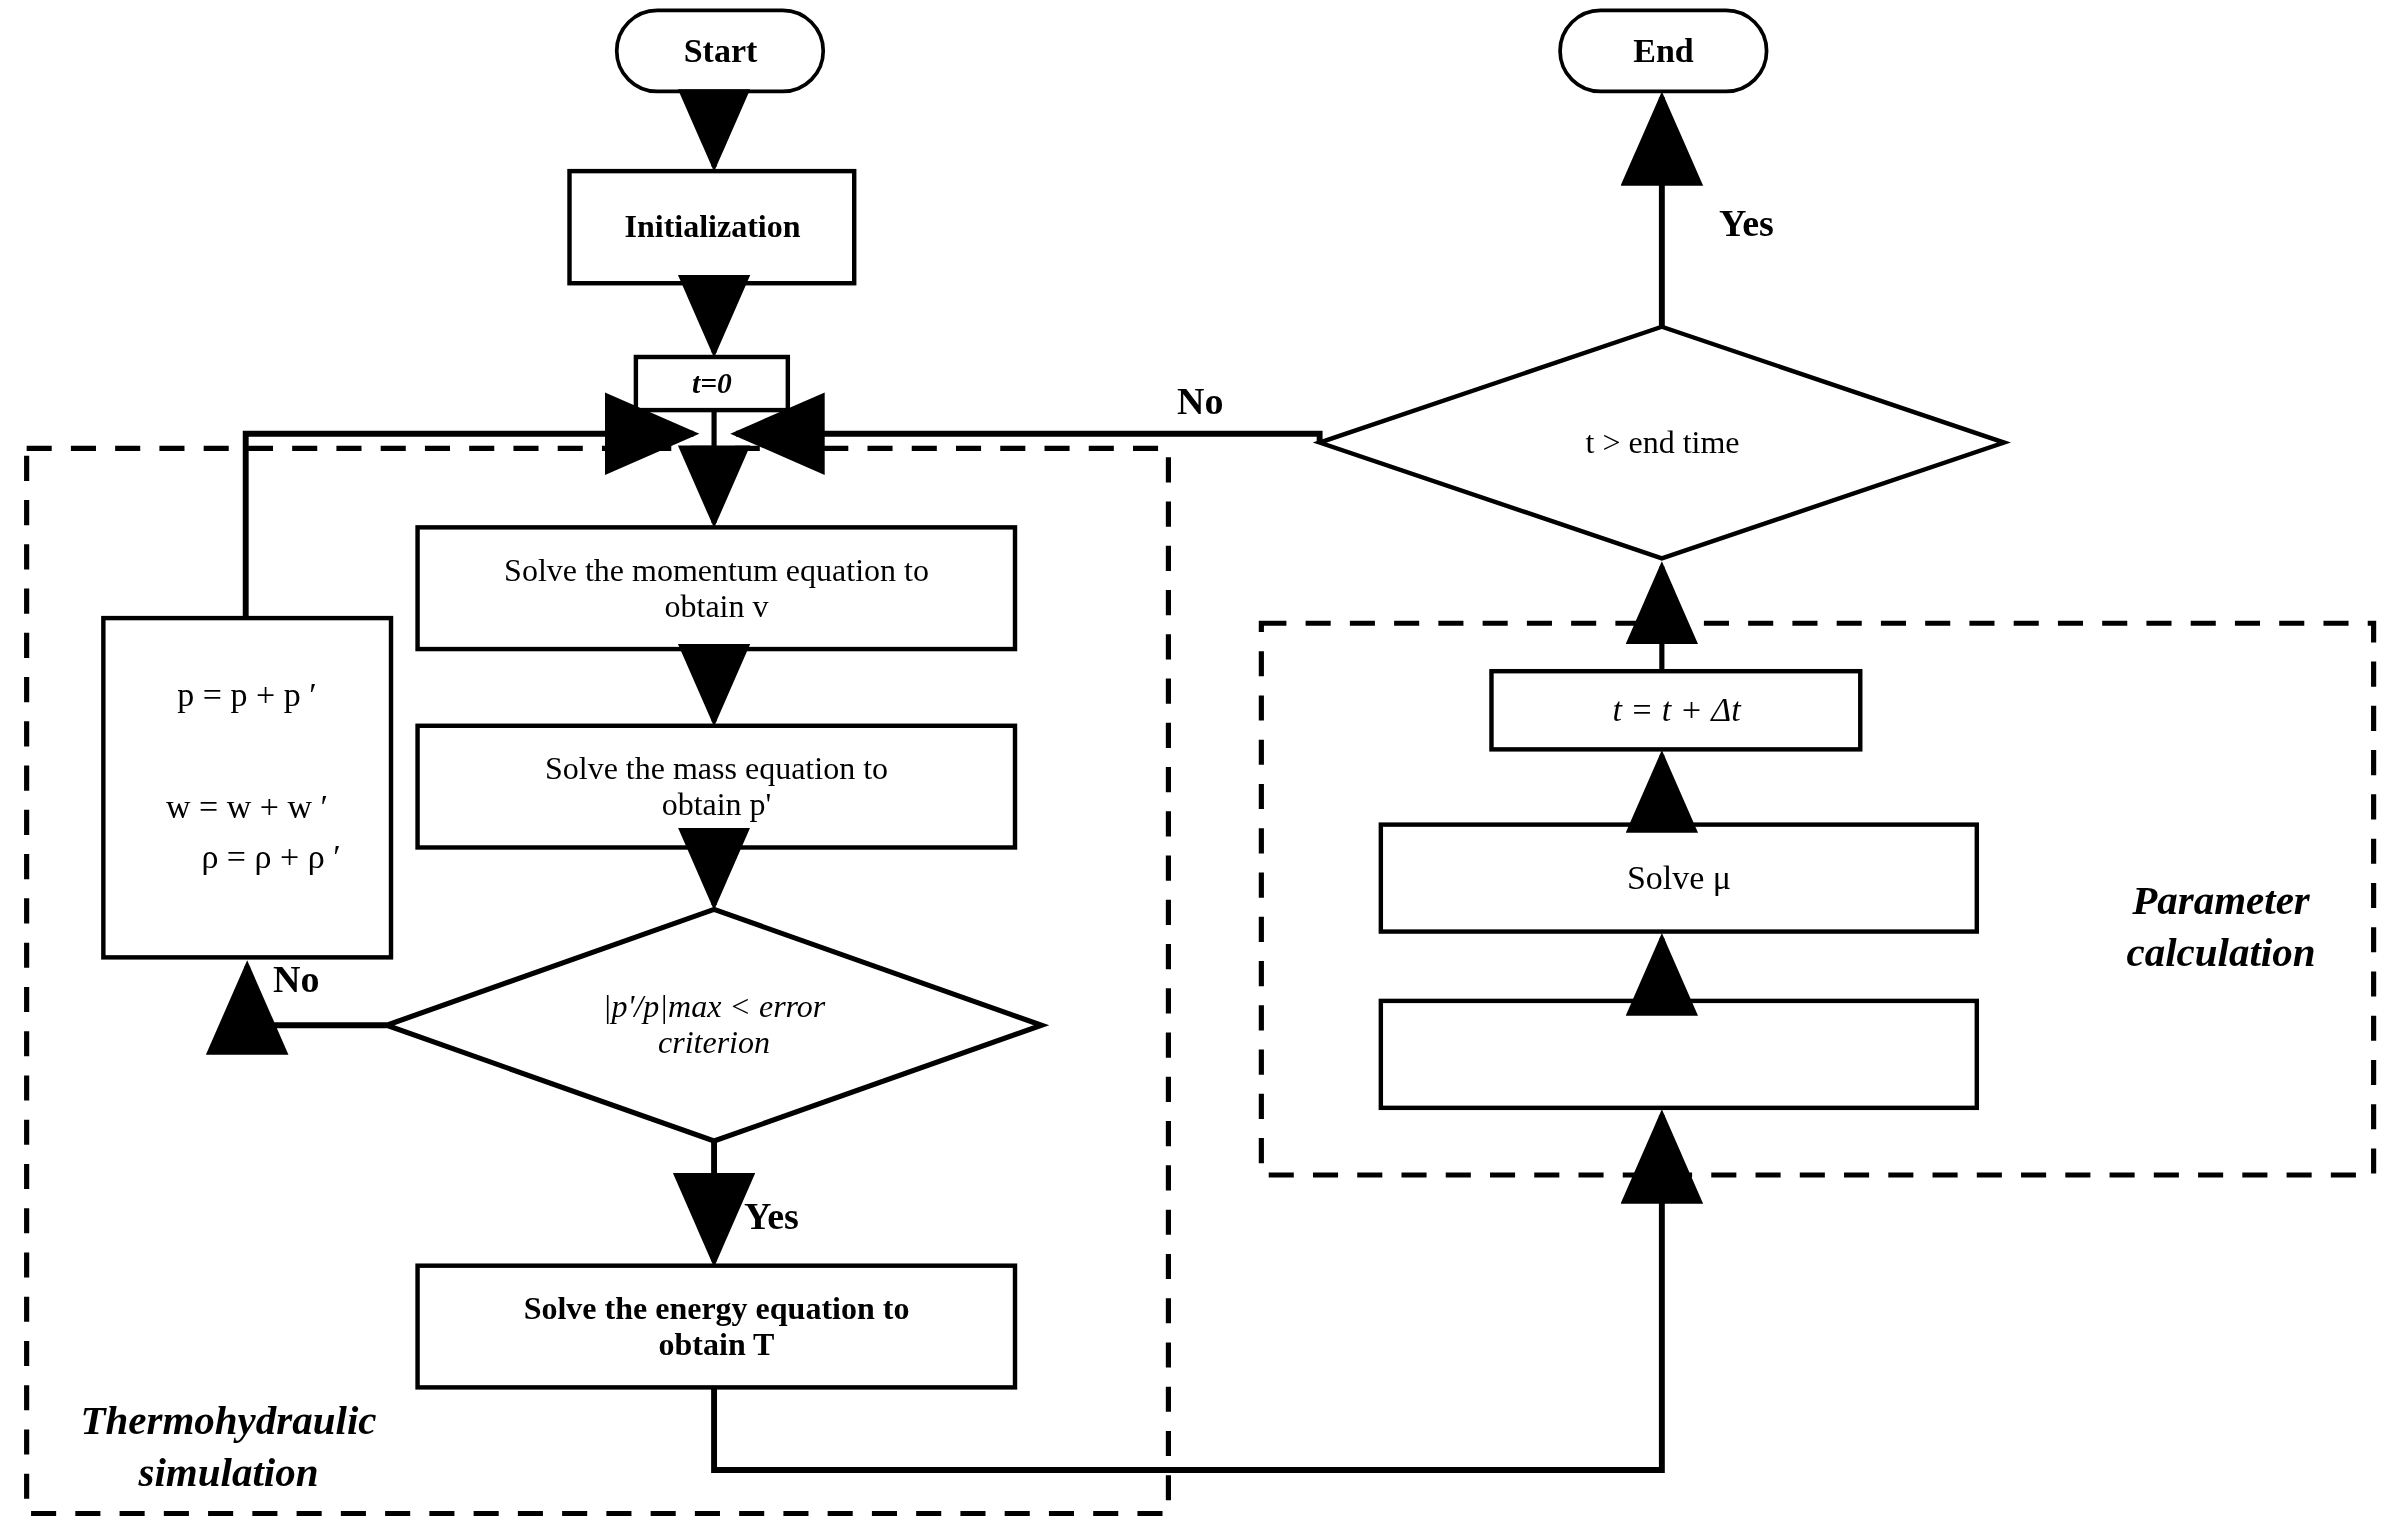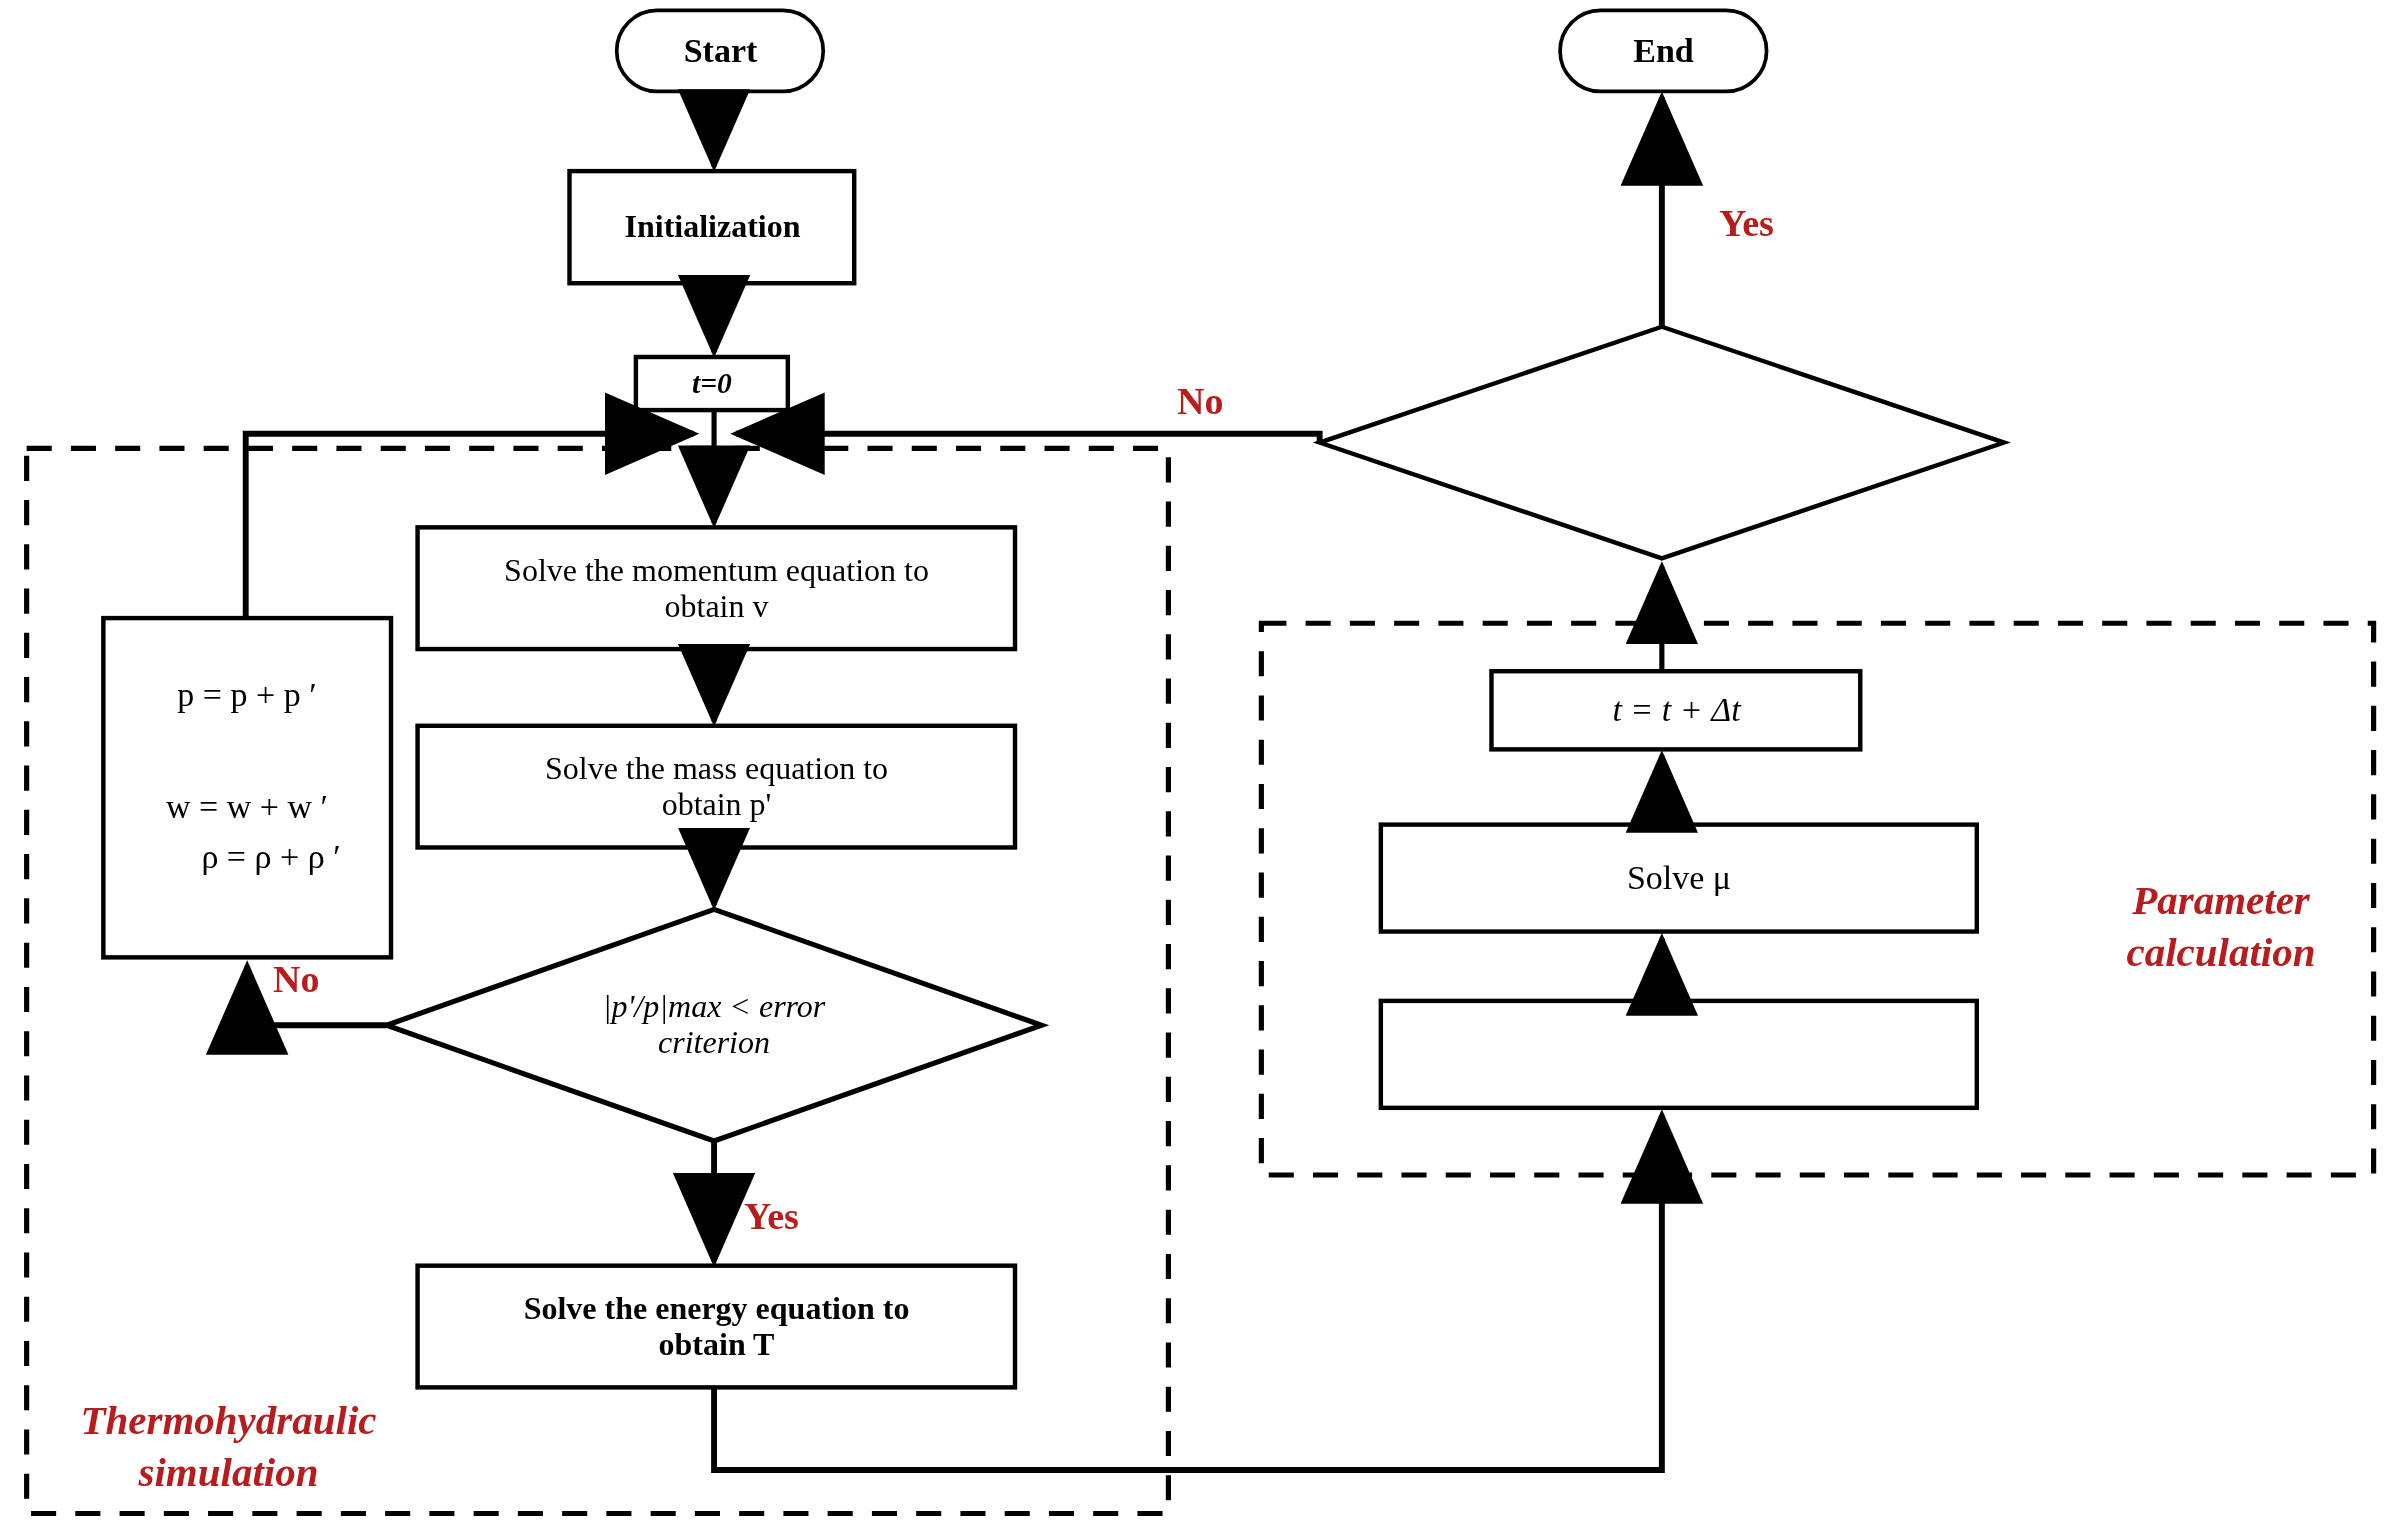--- a/index.html
+++ b/index.html
@@ -15,21 +15,21 @@
     position:absolute;
     display:flex;align-items:center;justify-content:center;
     text-align:center;
     color:#000;
     line-height:1.12;
     white-space:pre-line;
     font-family:"Liberation Serif", serif;
   }
   .lbl{
     position:absolute;
-    color:#b91c1c;
+    color:#000000;
     font-family:"Liberation Serif", serif;
     white-space:pre-line;
   }
   .bold{font-weight:bold;}
   .ital{font-style:italic;}
   .boldital{font-weight:bold;font-style:italic;}
   .eqrow{
     position:absolute;left:0;right:0;
     text-align:center;
     font-family:"Liberation Serif", serif;
@@ -113,20 +113,21 @@
 
   <div class="nodeText" style="left:425px;top:726px;width:583px;height:122px;font-size:32px;">Solve the mass equation to
 obtain p'</div>
 
   <div class="nodeText" style="left:425px;top:1266px;width:583px;height:122px;font-size:32px;font-weight:bold;">Solve the energy equation to
 obtain T</div>
 
   <div class="nodeText ital" style="left:500px;top:966px;width:428px;height:118px;font-size:32px;">|p'/p|max &lt; error
 criterion</div>
 
+  <div class="nodeText" style="left:1441px;top:402px;width:443px;height:81px;font-size:32px;">t &gt; end time</div>
 
   <div style="position:absolute;left:103px;top:618px;width:288px;height:339px;">
     <div class="eqrow" style="top:58px;font-size:34px;">p  =  p  +  p ′</div>
     <div class="eqrow" style="top:145px;font-size:34px;margin-top:25px;">w  =  w  +  w ′</div>
     <div class="eqrow" style="top:220px;font-size:34px;padding-left:48px;">ρ  =  ρ  +  ρ ′</div>
   </div>
 
   <div class="nodeText ital" style="left:1492px;top:671px;width:369px;height:78px;font-size:34px;">t = t + Δt</div>
 
   <div class="nodeText" style="left:1381px;top:825px;width:596px;height:107px;font-size:34px;">Solve  μ</div>

